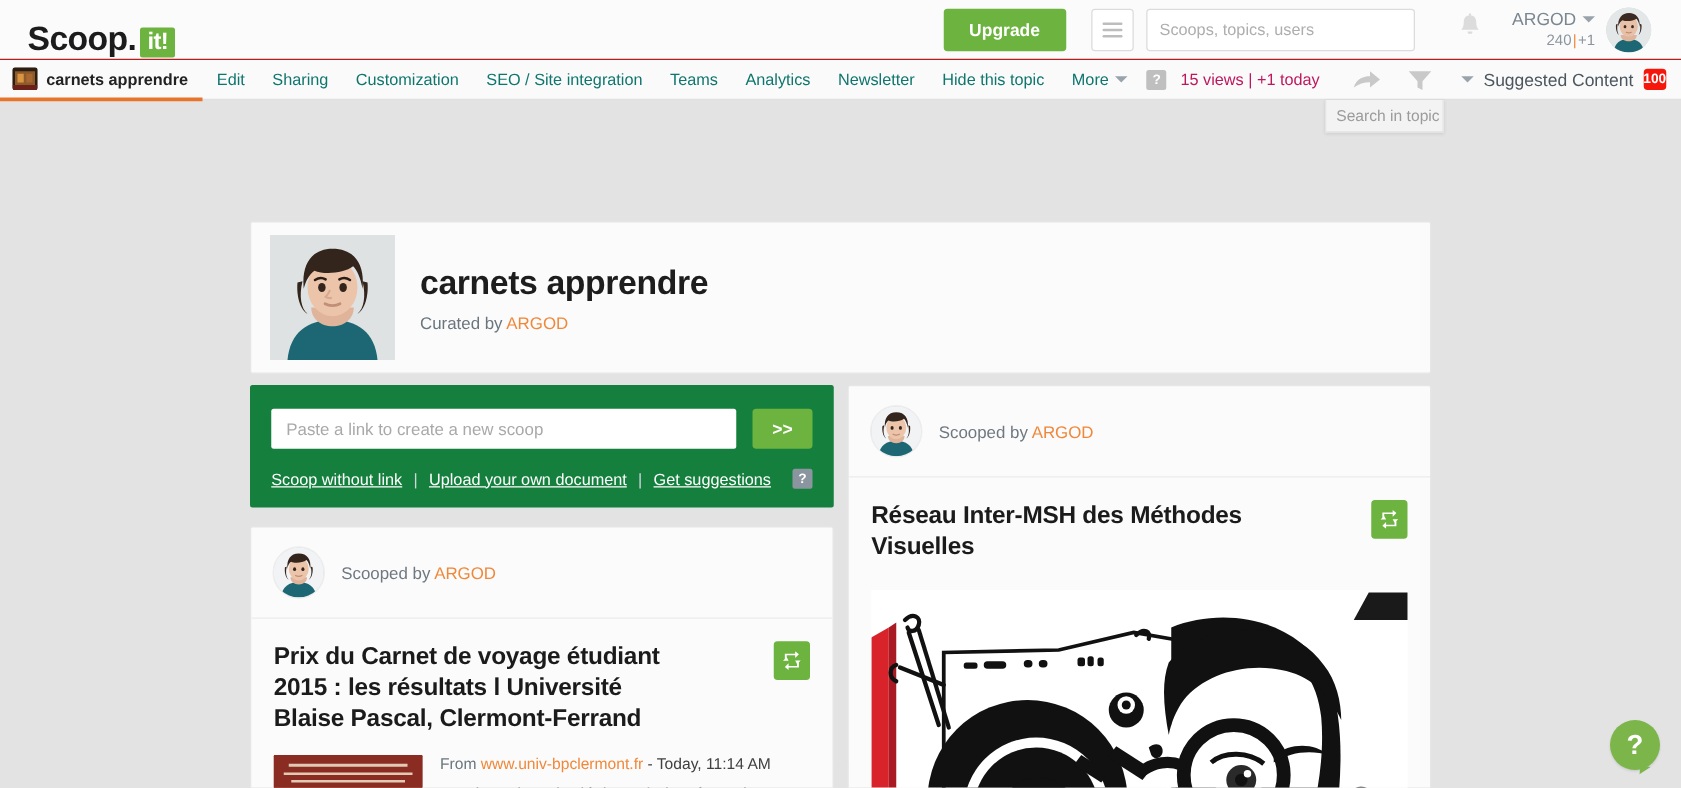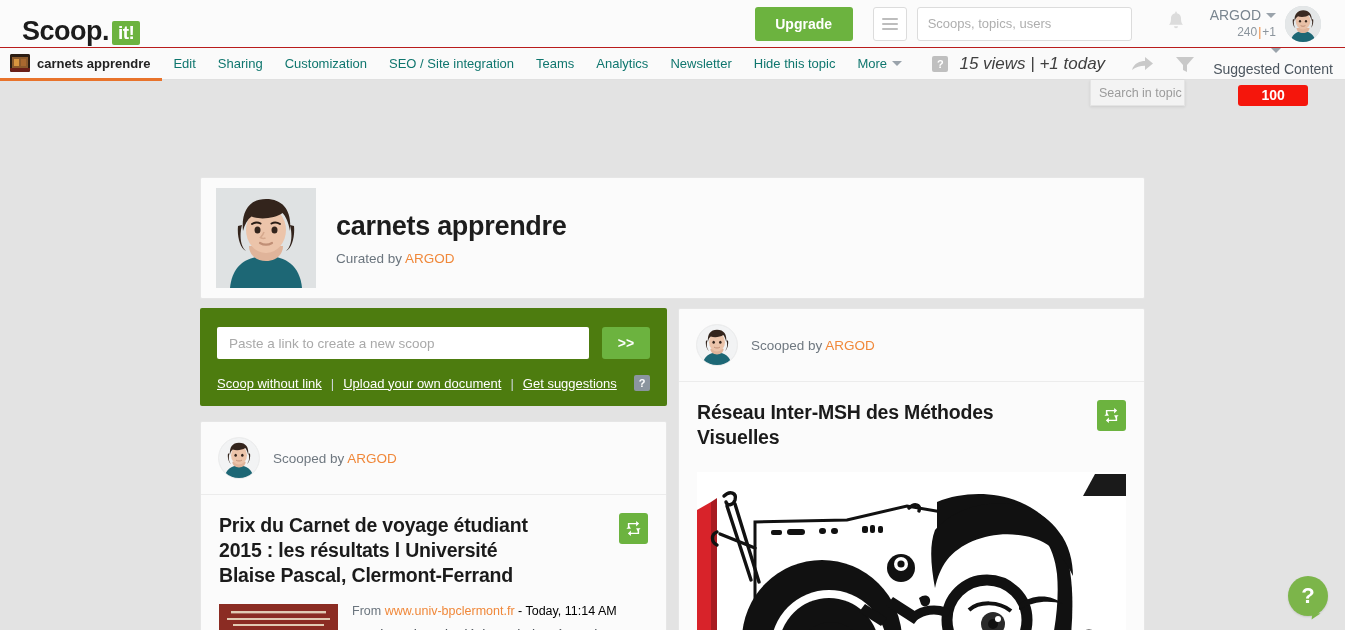--- a/index.html
+++ b/index.html
@@ -108,34 +108,33 @@
   }
   .subnav .right{
     margin-left:auto; display:flex; align-items:center; height:100%;
     padding-right:0;
   }
   .qmark{
     width:16px;height:16px;background:#bfbfbf;color:#fff;
     font-size:11px; font-weight:bold; border-radius:2px;
     display:flex;align-items:center;justify-content:center; cursor:pointer;
   }
-  .views{ color:#404040; font-size:17px; margin:0 16px 0 11px; white-space:nowrap;font-style:italic;}
+  .views{ color:#be185d; font-size:13px; margin:0 16px 0 11px; white-space:nowrap;}
   .icon-btn{ padding:0 9px; cursor:pointer; display:flex; align-items:center;}
   .suggested{
     display:flex;align-items:center;gap:8px;
     height:32px; padding:0 12px 0 8px; cursor:pointer; color:#4c565f;
     font-size:14px;
-    flex-direction:column;
   }
   .badge-100{
-    background:#f5160c;color:#fff;font-size:14px;font-weight:bold;
-    border-radius:3px; padding:2px 23px; line-height:1.25;
+    background:#f5160c;color:#fff;font-size:11px;font-weight:bold;
+    border-radius:3px; padding:2px 0; line-height:1.25;
   }
   .tooltip-search{
-    position:absolute; left:1090px; top:32px;
+    position:absolute; left:1060px; top:32px;
     width:95px; height:26px; background:#f3f3f3;
     border:1px solid #e4e4e4; border-top:0;
     box-shadow:0 1px 3px rgba(0,0,0,.10);
     display:flex;align-items:center; padding-left:8px;
     color:#9b9b9b; font-size:12.5px; z-index:20;
   }
 
   
   .page{ position:relative; width:100%; height:550px; }
 
@@ -154,21 +153,21 @@
     margin:0 0 9px 0;
   }
   .curated{ font-size:13.5px; color:#6b757e; }
   .curated b{ color:#f0883a; font-weight:normal; }
 
   
   .col-left{ position:absolute; left:200px; top:228px; width:467px; }
   .col-right{ position:absolute; left:678px; top:228px; width:467px; }
 
   .scoop-box{
-    background:#4d7c0f; border-radius:2px; padding:19px 17px 15px 17px;
+    background:#15803d; border-radius:2px; padding:19px 17px 15px 17px;
   }
   .scoop-row{ display:flex; gap:13px; }
   .scoop-row input{
     flex:1; height:32px; border:0; border-radius:2px; outline:0;
     padding:0 12px; font-size:13.5px; color:#444;
     font-family:"Liberation Sans", sans-serif;
   }
   .scoop-row input::placeholder{ color:#a9a9a9; }
   .gobtn{
     width:48px;height:32px;background:#6cb33f;border:0;border-radius:3px;
@@ -210,21 +209,21 @@
     display:flex;align-items:center;justify-content:center;cursor:pointer;
   }
   .post-meta{ display:flex; padding:16px 0 0 0; gap:14px; }
   .thumb{
     width:119px; height:112px; flex:0 0 119px; overflow:hidden;
     background:#8e2a22; border-radius:1px;
   }
   .meta-text{ flex:1; }
   .from-line{ font-size:12.5px; color:#6b757e; margin-bottom:7px; }
   .from-line a{ color:#f0883a; text-decoration:none; cursor:pointer; }
-  .from-line .date{ color:#000000; }
+  .from-line .date{ color:#404040; }
   .excerpt{ font-size:14px; color:#4d545b; line-height:1.45; }
 
   .big-img{
     width:100%; height:242px; overflow:hidden; position:relative;
     background:#fff; margin-top:22px;
   }
 
   
   .help-bubble{
     position:absolute; right:17px; bottom:14px;

